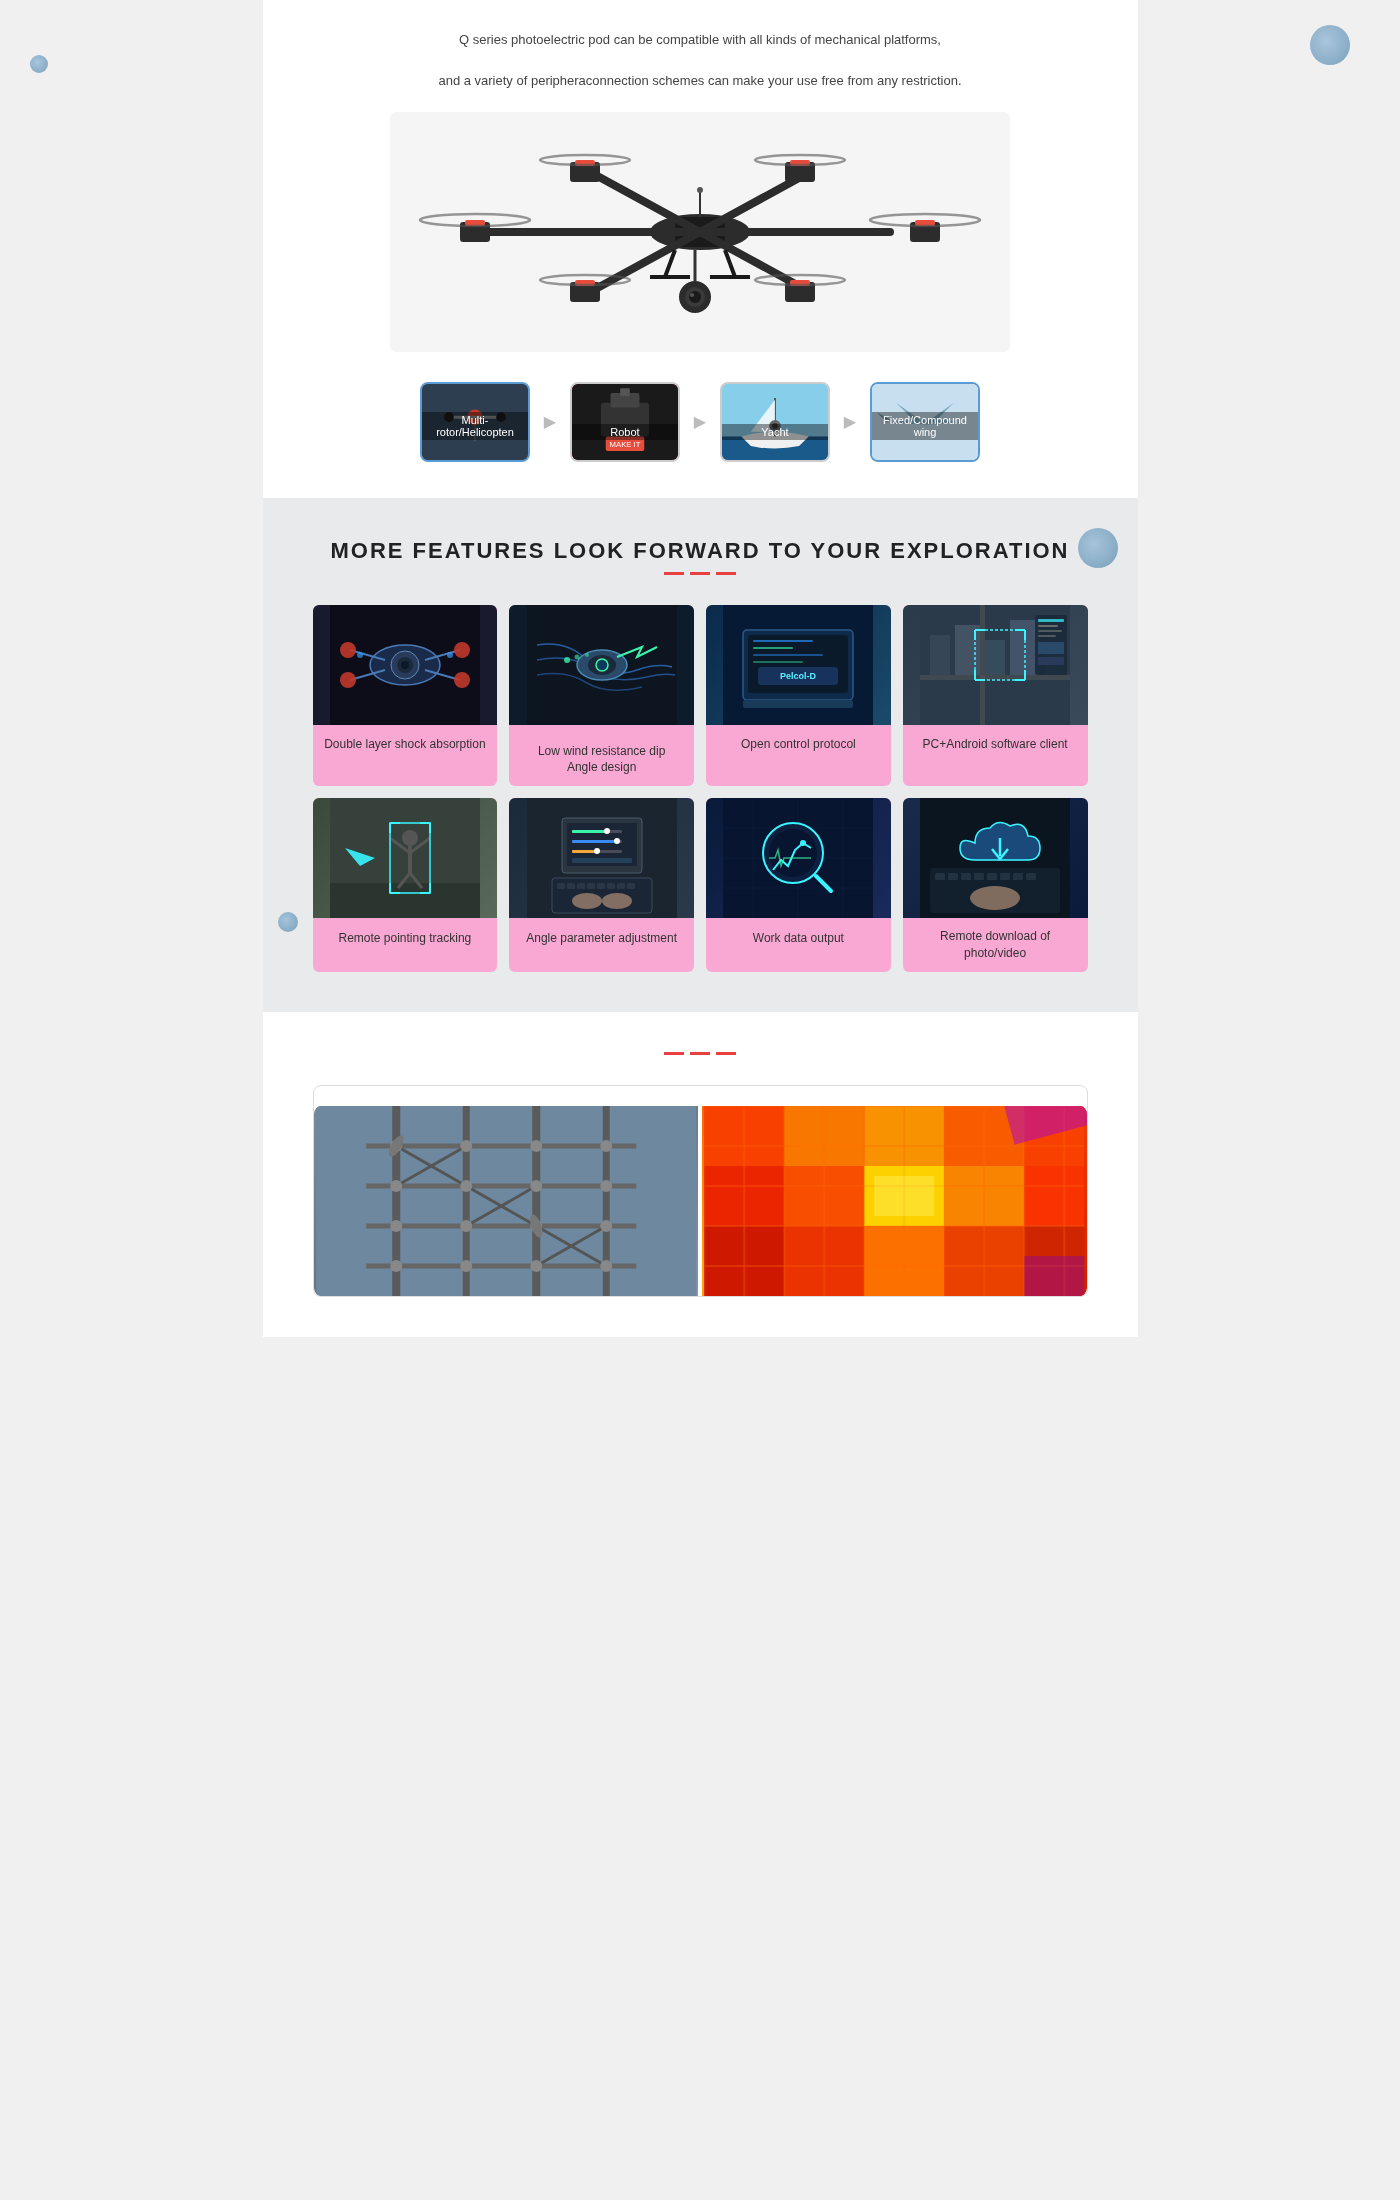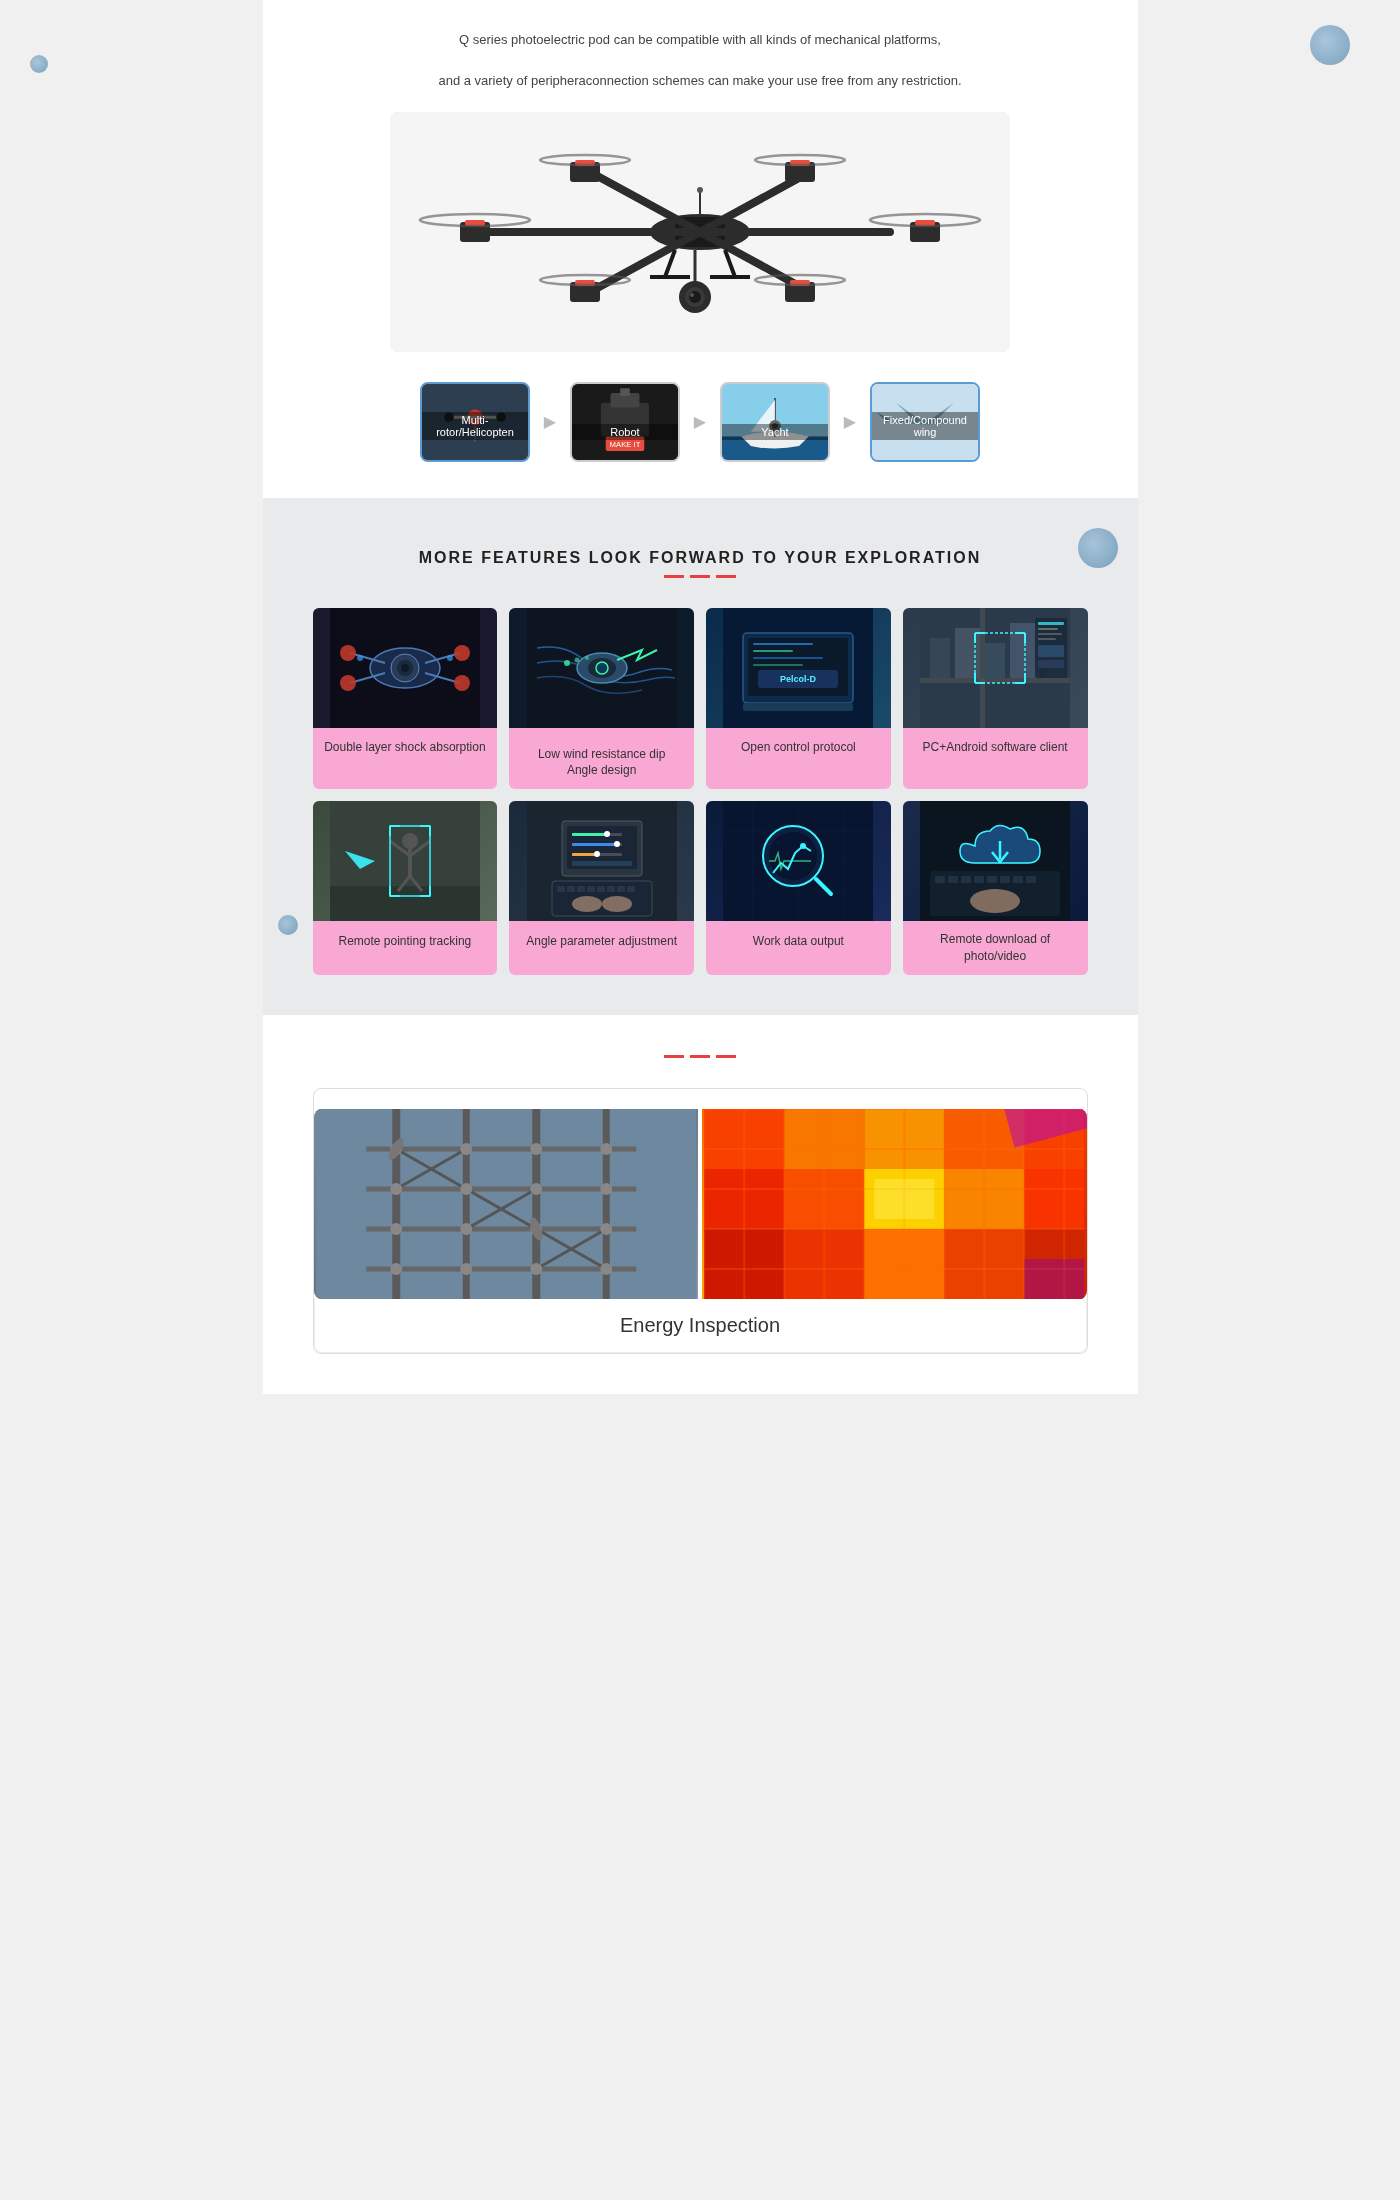--- a/index.html
+++ b/index.html
@@ -93,26 +93,25 @@
     }
 
     
     .features-section {
       background: #e8eaec;
       padding: 40px 50px;
       text-align: center;
       position: relative;
     }
     .section-title {
-      font-size: 16px;
+      font-size: 22px;
       font-weight: 900;
       letter-spacing: 2px;
       color: #222;
       margin-bottom: 8px;
-      margin-top: 11px;
     }
     .section-divider {
       display: flex;
       align-items: center;
       justify-content: center;
       gap: 6px;
       margin-bottom: 30px;
     }
     .divider-bar {
       width: 20px;
@@ -713,18 +712,15 @@
           <rect x="160" y="60" width="80" height="60" fill="#ffee00" opacity="0.4"></rect>
 
           <rect x="170" y="70" width="60" height="40" fill="#ffff88" opacity="0.3"></rect>
 
           <rect x="300" y="0" width="80" height="40" fill="#aa00cc" opacity="0.5" transform="rotate(-15,300,0)"></rect>
           <rect x="320" y="150" width="60" height="40" fill="#8800aa" opacity="0.4"></rect>
         </svg>
       </div>
     </div>
 
-    <div class="energy-label">
-      <span>Energy Inspection</span>
-    </div>
   </div>
 
 </div>
 
 </body></html>

